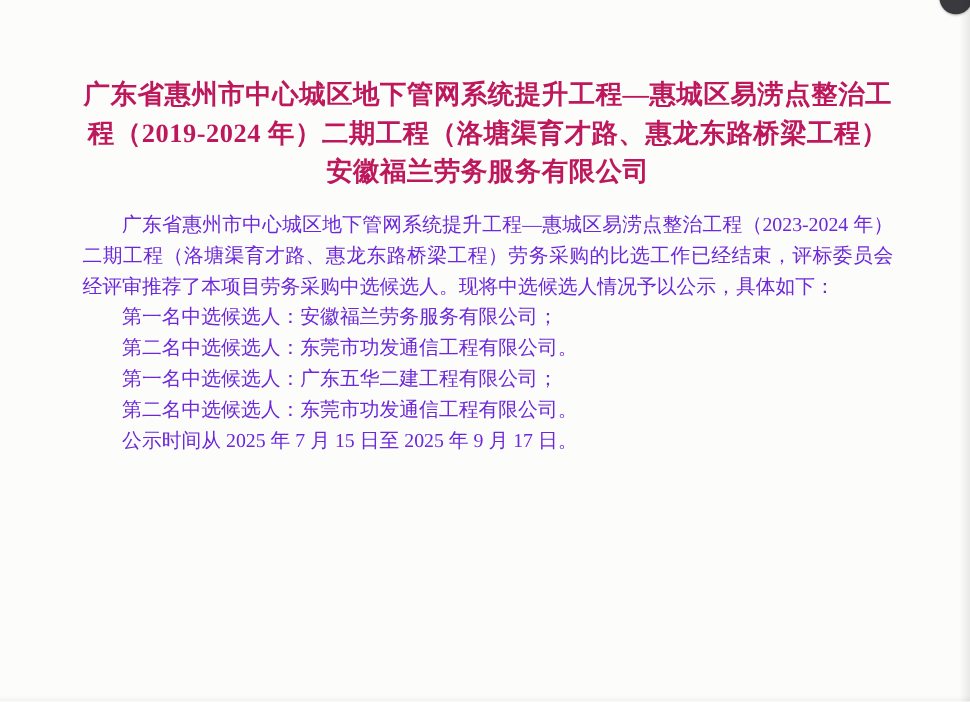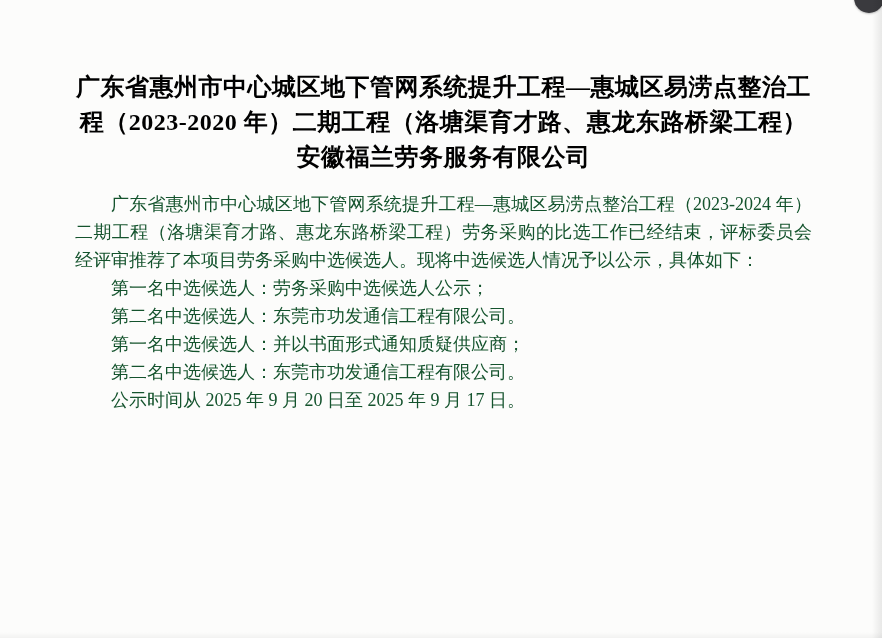--- a/index.html
+++ b/index.html
@@ -47,61 +47,61 @@
     left: 75px;
     top: 70px;
     width: 737px;
   }
   .title {
     font-weight: bold;
     font-size: 24px;
     line-height: 35px;
     text-align: center;
     letter-spacing: 0.5px;
-    color: #000000;
+    color: #be185d;
   }
   .body {
     margin-top: 15px;
     font-size: 18px;
     line-height: 28px;
     text-align: justify;
-    color: #14532d;
+    color: #6d28d9;
   }
   .body p {
     margin: 0;
   }
   .indent {
     text-indent: 2em;
   }
 </style>
 </head>
 <body>
 
 <div class="page">
 
   <div class="corner-btn"></div>
 
   <div class="content">
 
     <div class="title">
       <div>广东省惠州市中心城区地下管网系统提升工程—惠城区易涝点整治工</div>
-      <div>程（2023-2020 年）二期工程（洛塘渠育才路、惠龙东路桥梁工程）</div>
+      <div>程（2019-2024 年）二期工程（洛塘渠育才路、惠龙东路桥梁工程）</div>
       <div>安徽福兰劳务服务有限公司</div>
     </div>
 
     <div class="body">
       <p class="indent">广东省惠州市中心城区地下管网系统提升工程—惠城区易涝点整治工程（2023-2024 年）二期工程（洛塘渠育才路、惠龙东路桥梁工程）劳务采购的比选工作已经结束，评标委员会经评审推荐了本项目劳务采购中选候选人。现将中选候选人情况予以公示，具体如下：</p>
 
-      <p class="indent">第一名中选候选人：劳务采购中选候选人公示；</p>
+      <p class="indent">第一名中选候选人：安徽福兰劳务服务有限公司；</p>
       <p class="indent">第二名中选候选人：东莞市功发通信工程有限公司。</p>
 
-      <p class="indent">第一名中选候选人：并以书面形式通知质疑供应商；</p>
+      <p class="indent">第一名中选候选人：广东五华二建工程有限公司；</p>
       <p class="indent">第二名中选候选人：东莞市功发通信工程有限公司。</p>
 
-      <p class="indent">公示时间从 2025 年 9 月 20 日至 2025 年 9 月 17 日。</p>
+      <p class="indent">公示时间从 2025 年 7 月 15 日至 2025 年 9 月 17 日。</p>
 
     </div>
 
   </div>
 
   <div class="scan-edge-right"></div>
   <div class="scan-edge-bottom"></div>
 
 </div>
 

